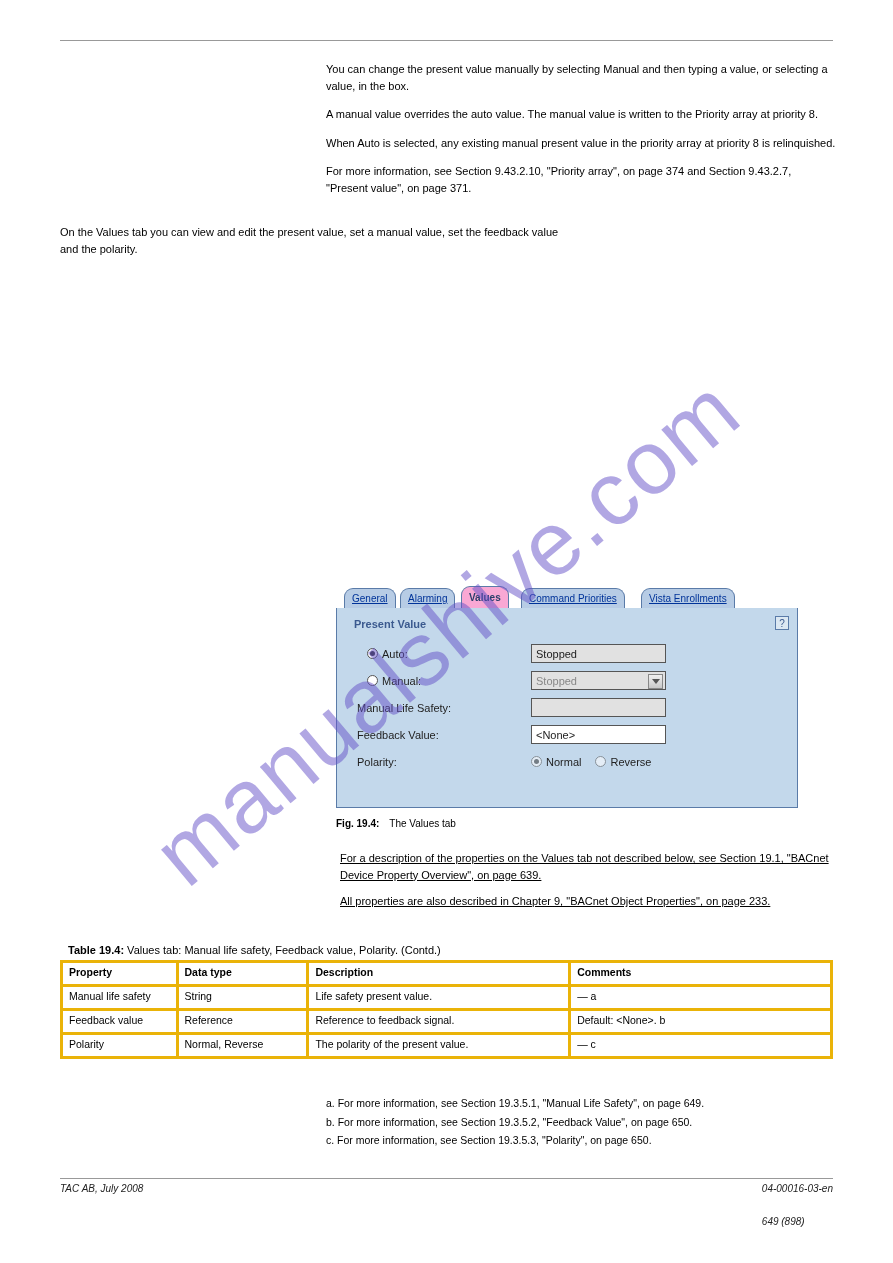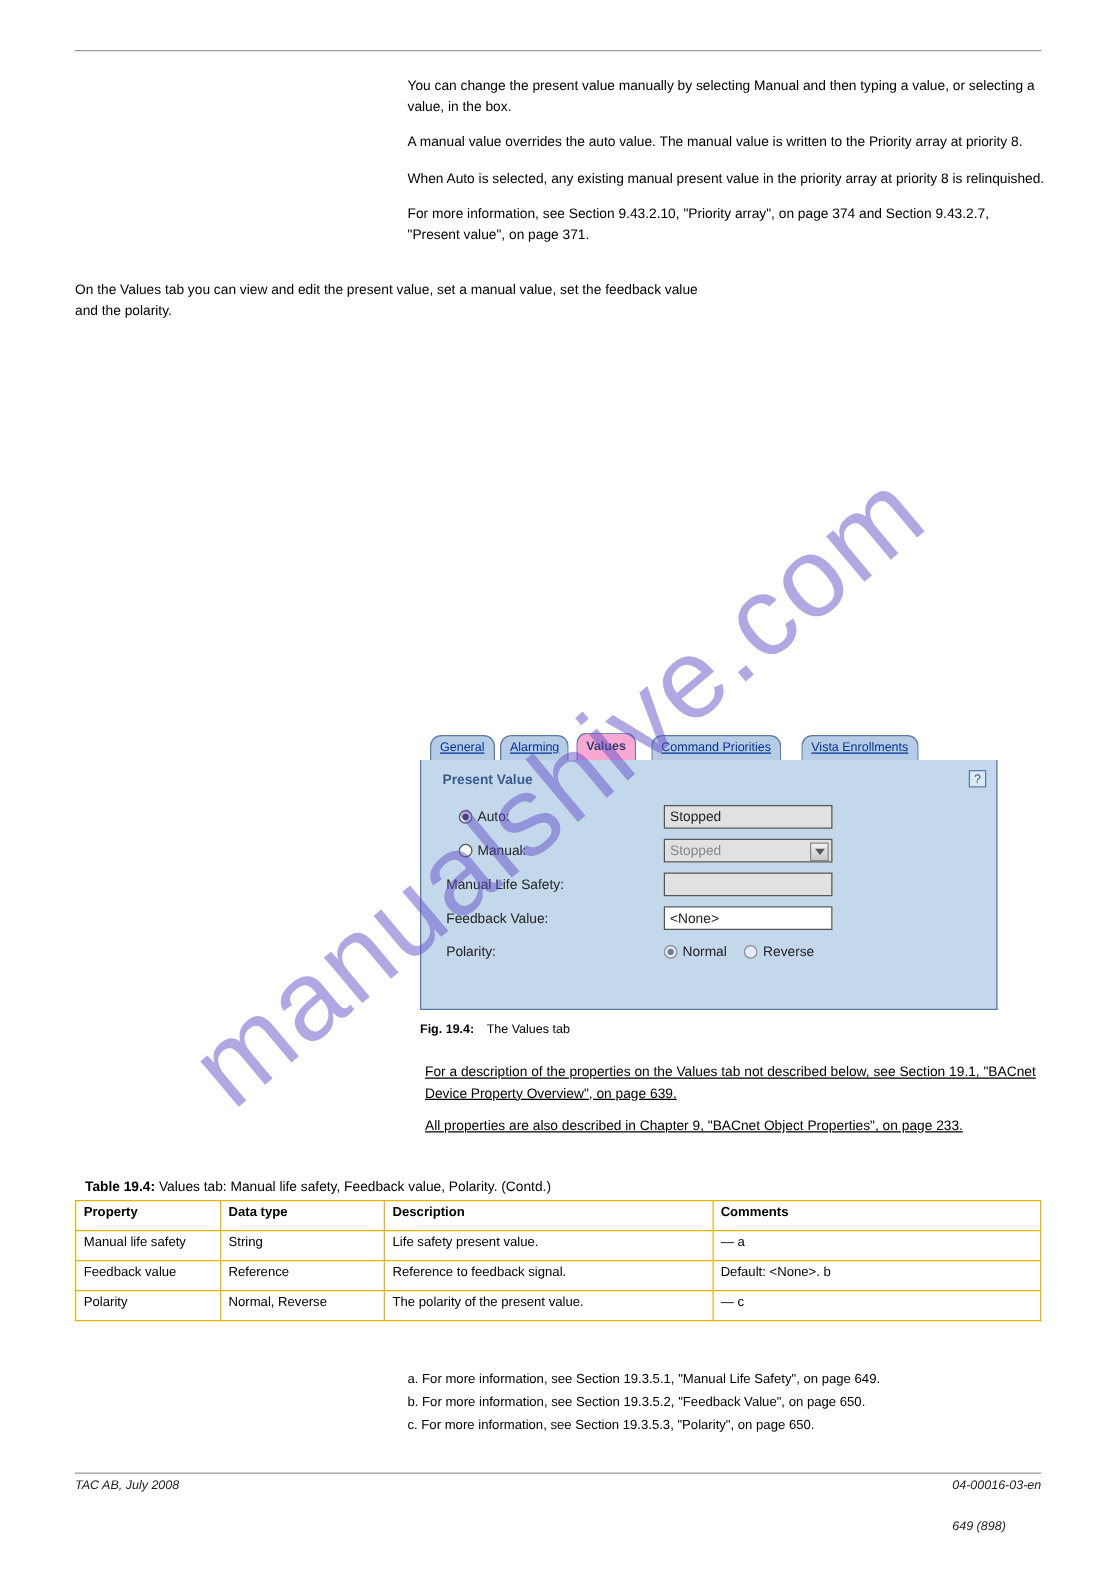--- a/index.html
+++ b/index.html
@@ -167,21 +167,21 @@
 
   .table-block { position:absolute; top:944px; left:60px; width:773px; }
   .table-title { font-size:11px; margin-left:8px; margin-bottom:4px; }
   .table-title .tbold { font-weight:bold; }
   .data-table {
     width:100%;
     border-collapse: collapse;
     font-size:10.5px;
   }
   .data-table td {
-    border:1px solid #eab308;
+    border:3px solid #eab308;
     padding:3px 6px;
     vertical-align: top;
     height:24px;
   }
   .data-table tr.header-row td { font-weight:bold; background:#fff; }
 
   .footnote-block {
     position:absolute;
     top:1096px;
     left:326px;

